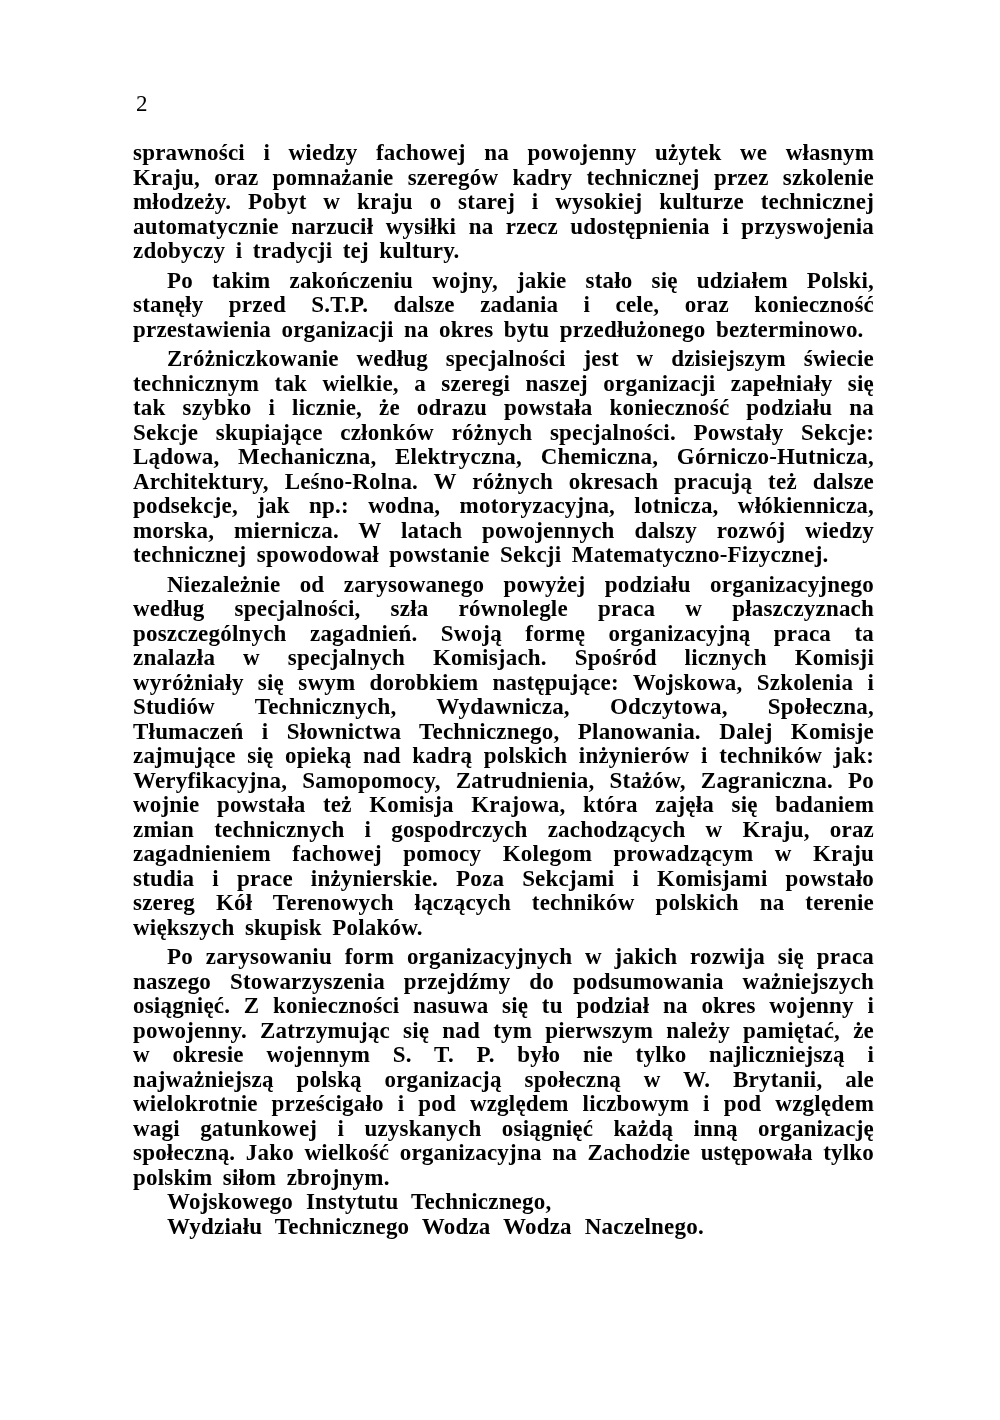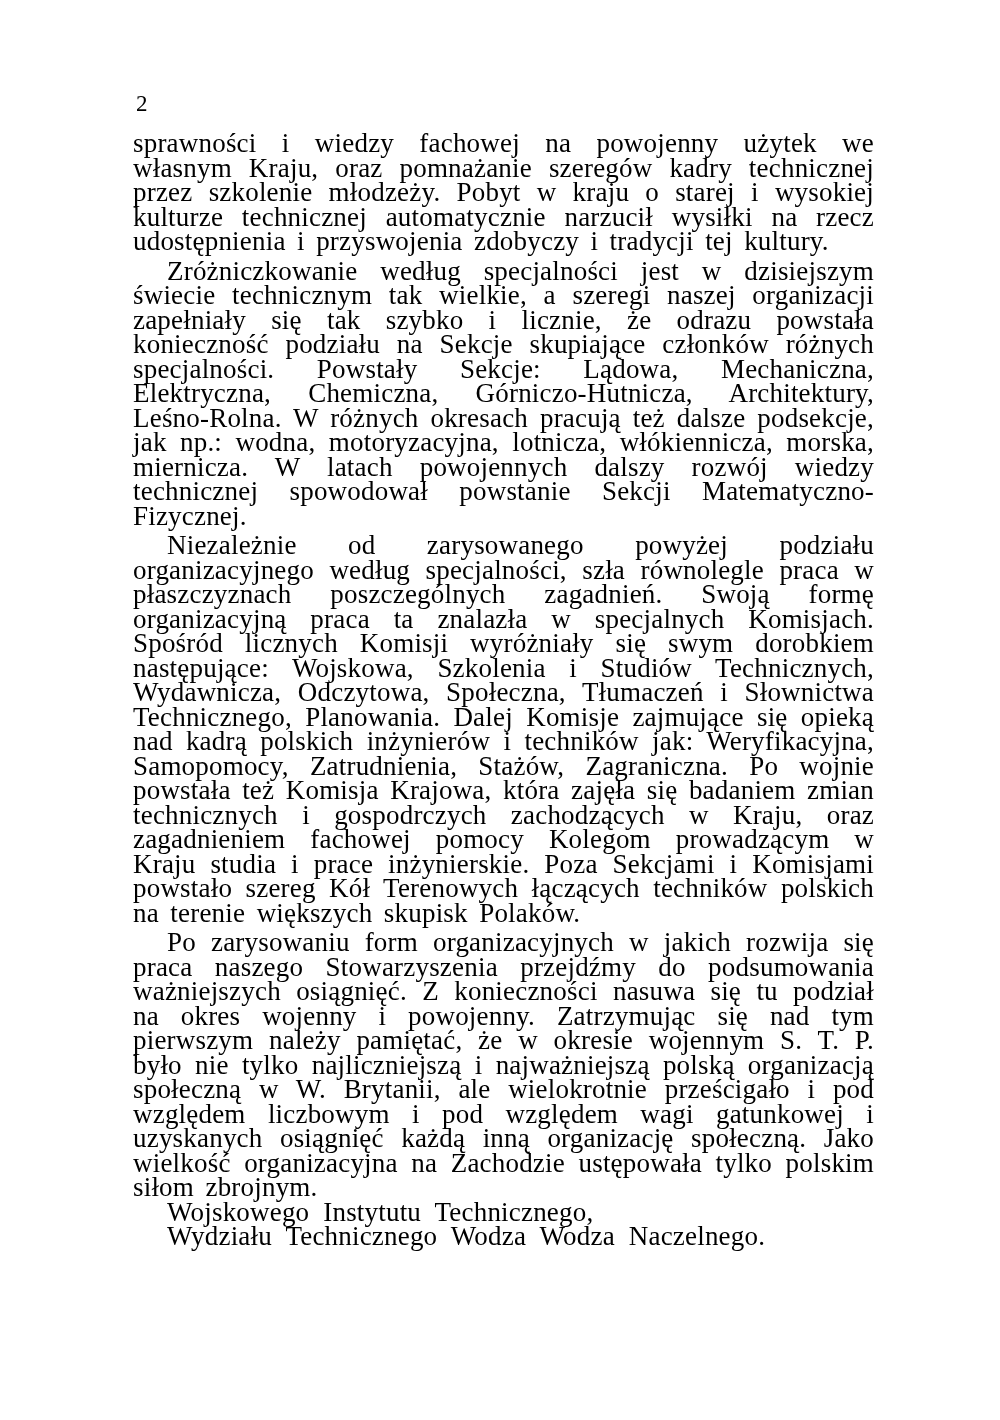--- a/index.html
+++ b/index.html
@@ -25,28 +25,29 @@
     left: 136px;
     top: 92px;
     font-size: 23px;
     line-height: 1;
     letter-spacing: 0.5px;
     filter: blur(0.25px) contrast(1.15);
   }
   .text-block {
     position: absolute;
     left: 133px;
-    top: 131px;
+    top: 141px;
     width: 741px;
-    font-size: 27px;
+    font-size: 23px;
     line-height: 24.5px;
     text-align: justify;
     letter-spacing: 0.2px;
     word-spacing: 4.5px;
     filter: blur(0.25px) contrast(1.15);
+    font-weight: bold;
   }
   .text-block p {
     margin: 0;
     padding: 0;
   }
   .text-block p.indent {
     text-indent: 34px;
   }
   .text-block p.gap {
     margin-top: 5px;
@@ -58,20 +59,21 @@
 </style>
 </head>
 <body>
 
 <div class="scan-page">
 
   <div class="page-number">2</div>
 
   <div class="text-block">
     <p class="para">sprawności i wiedzy fachowej na powojenny użytek we własnym Kraju, oraz pomnażanie szeregów kadry technicznej przez szkolenie młodzeży. Pobyt w kraju o starej i wysokiej kulturze technicznej automatycznie narzucił wysiłki na rzecz udostępnienia i przyswojenia zdobyczy i tradycji tej kultury.</p>
+    <p class="para indent gap">Po takim zakończeniu wojny, jakie stało się udziałem Polski, stanęły przed S.T.P. dalsze zadania i cele, oraz konieczność przestawienia organizacji na okres bytu przedłużonego bezterminowo.</p>
     <p class="para indent gap">Zróżniczkowanie według specjalności jest w dzisiejszym świecie technicznym tak wielkie, a szeregi naszej organizacji zapełniały się tak szybko i licznie, że odrazu powstała konieczność podziału na Sekcje skupiające członków różnych specjalności. Powstały Sekcje: Lądowa, Mechaniczna, Elektryczna, Chemiczna, Górniczo-Hutnicza, Architektury, Leśno-Rolna. W różnych okresach pracują też dalsze podsekcje, jak np.: wodna, motoryzacyjna, lotnicza, włókiennicza, morska, miernicza. W latach powojennych dalszy rozwój wiedzy technicznej spowodował powstanie Sekcji Matematyczno-Fizycznej.</p>
     <p class="para indent gap">Niezależnie od zarysowanego powyżej podziału organizacyjnego według specjalności, szła równolegle praca w płaszczyznach poszczególnych zagadnień. Swoją formę organizacyjną praca ta znalazła w specjalnych Komisjach. Spośród licznych Komisji wyróżniały się swym dorobkiem następujące: Wojskowa, Szkolenia i Studiów Technicznych, Wydawnicza, Odczytowa, Społeczna, Tłumaczeń i Słownictwa Technicznego, Planowania. Dalej Komisje zajmujące się opieką nad kadrą polskich inżynierów i techników jak: Weryfikacyjna, Samopomocy, Zatrudnienia, Stażów, Zagraniczna. Po wojnie powstała też Komisja Krajowa, która zajęła się badaniem zmian technicznych i gospodrczych zachodzących w Kraju, oraz zagadnieniem fachowej pomocy Kolegom prowadzącym w Kraju studia i prace inżynierskie. Poza Sekcjami i Komisjami powstało szereg Kół Terenowych łączących techników polskich na terenie większych skupisk Polaków.</p>
     <p class="para indent gap">Po zarysowaniu form organizacyjnych w jakich rozwija się praca naszego Stowarzyszenia przejdźmy do podsumowania ważniejszych osiągnięć. Z konieczności nasuwa się tu podział na okres wojenny i powojenny. Zatrzymując się nad tym pierwszym należy pamiętać, że w okresie wojennym S. T. P. było nie tylko najliczniejszą i najważniejszą polską organizacją społeczną w W. Brytanii, ale wielokrotnie prześcigało i pod względem liczbowym i pod względem wagi gatunkowej i uzyskanych osiągnięć każdą inną organizację społeczną. Jako wielkość organizacyjna na Zachodzie ustępowała tylko polskim siłom zbrojnym.</p>
     <p class="para indent line">Wojskowego Instytutu Technicznego,</p>
     <p class="para indent line">Wydziału Technicznego Wodza Wodza Naczelnego.</p>
   </div>
 
 </div>
 
 </body></html>

